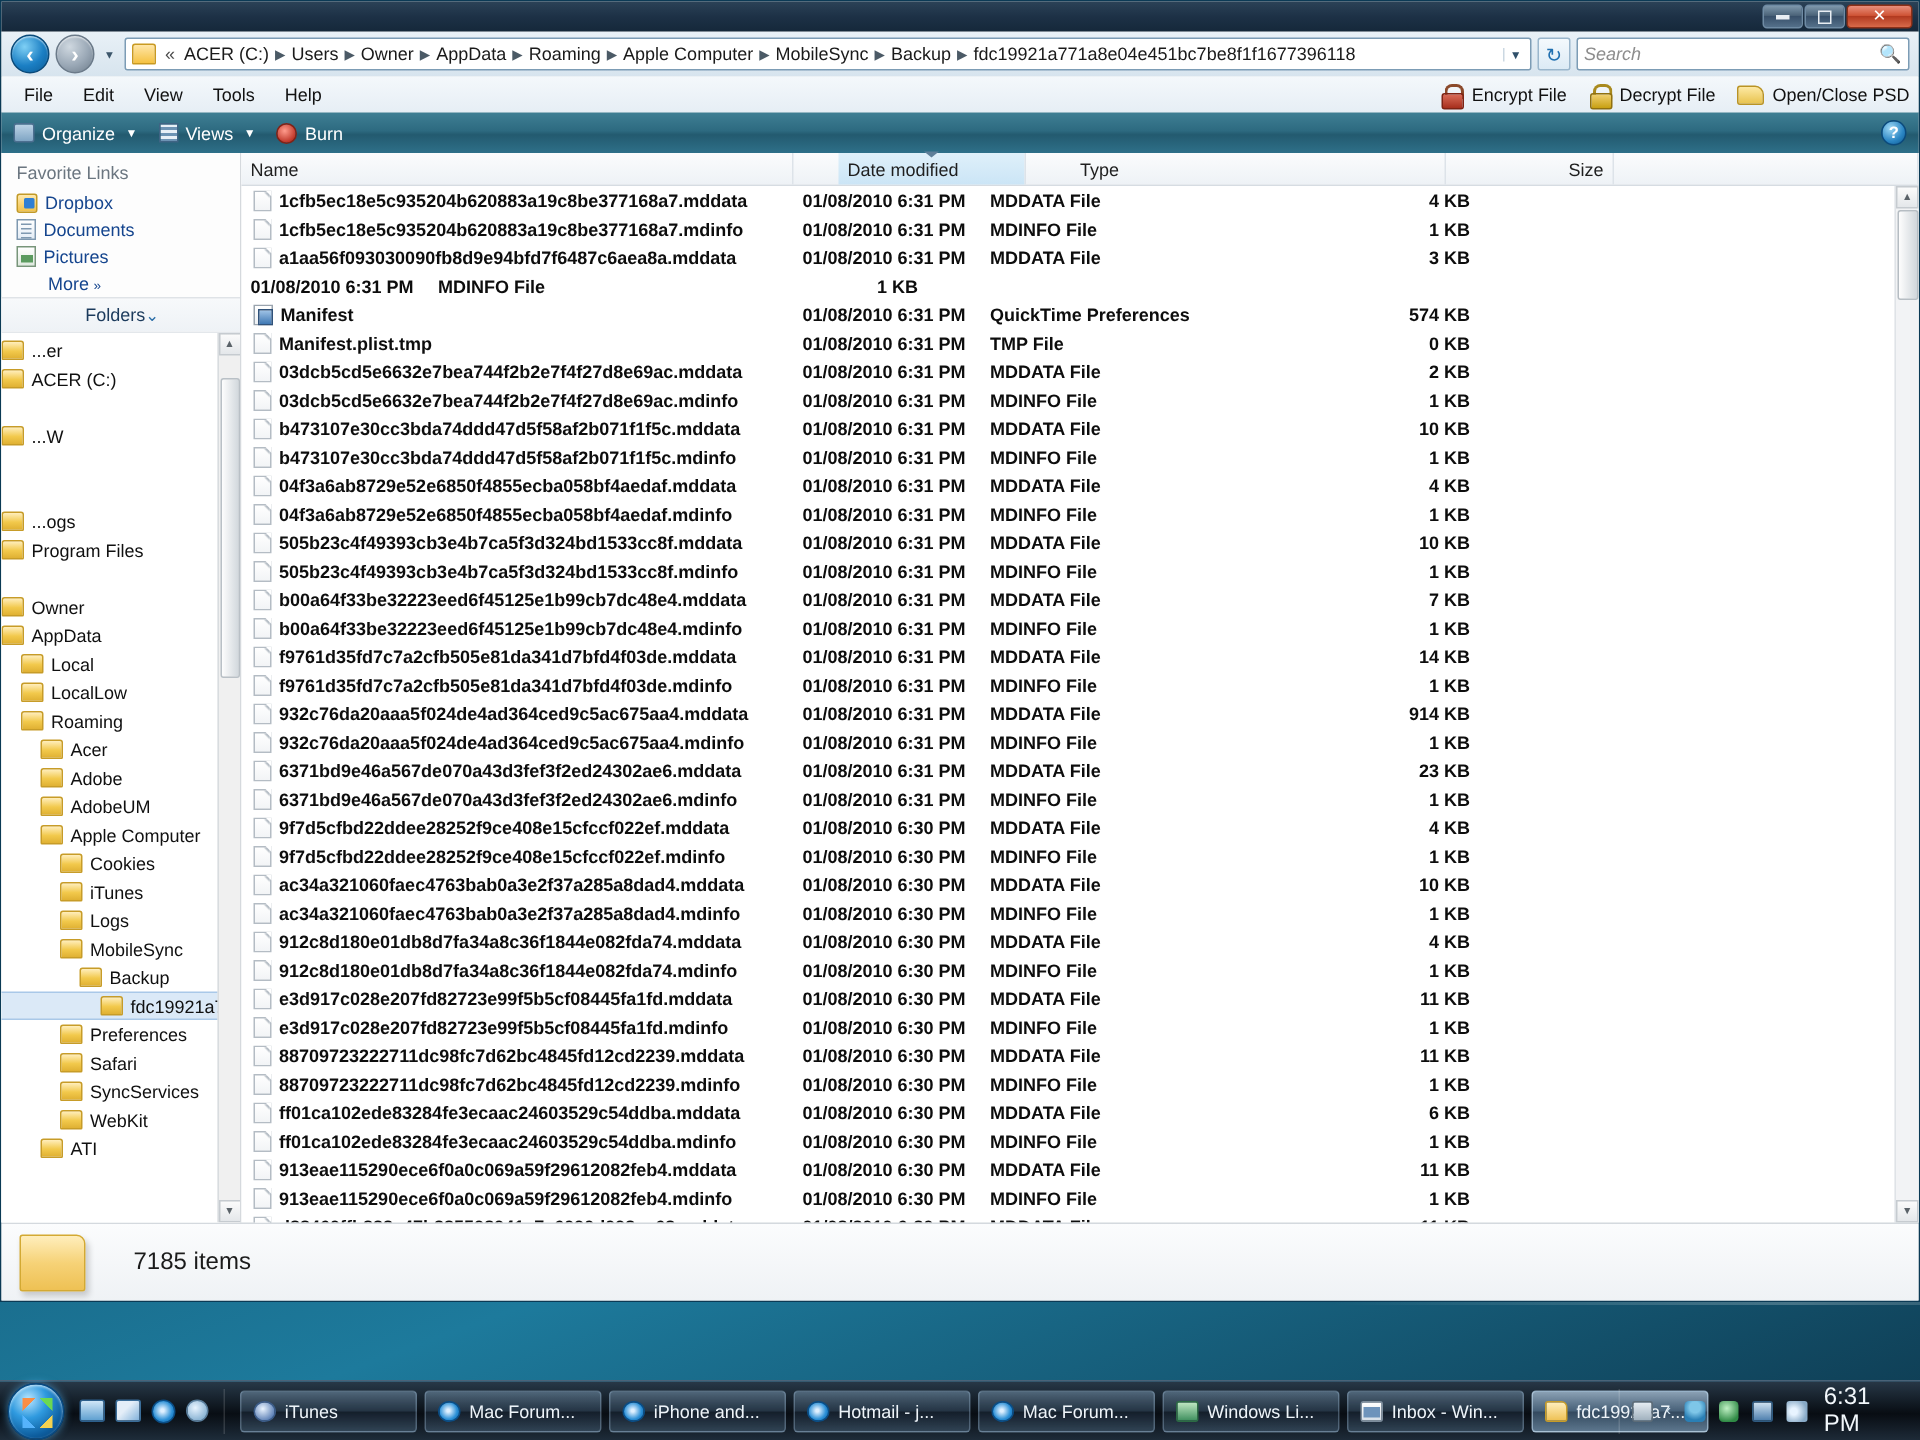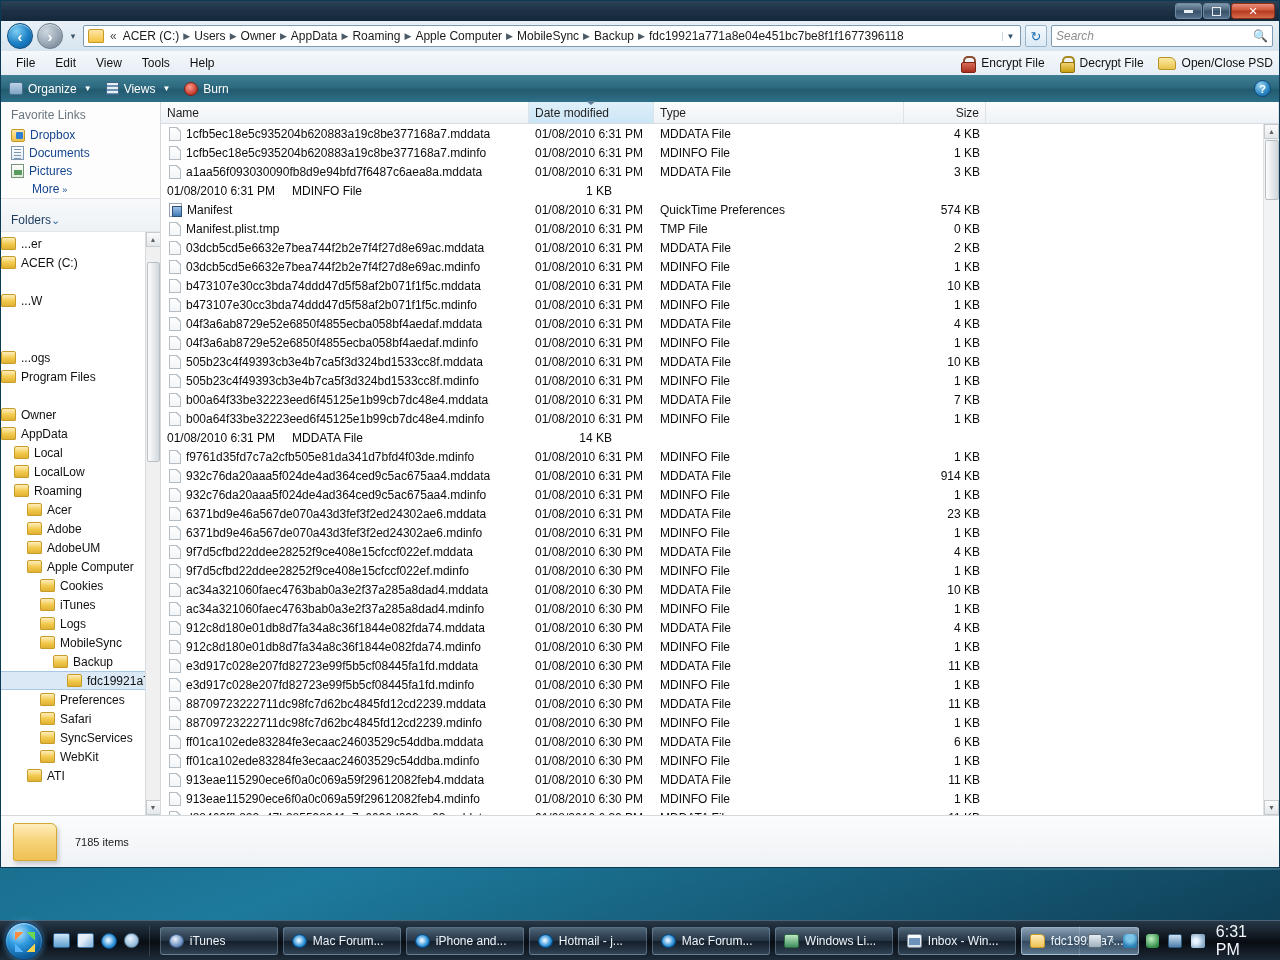--- a/index.html
+++ b/index.html
@@ -217,22 +217,22 @@
     background:#7e98b0;box-shadow:0 3px 0 #7e98b0,0 6px 0 #7e98b0,0 9px 0 #7e98b0;}
   .ico-pic {
     width:13px;height:14px;display:inline-block;
     background:linear-gradient(180deg,#fff,#dfeadf);border:1px solid #78957a;position:relative;
   }
   .ico-pic::after{content:'';position:absolute;left:2px;bottom:2px;width:8px;height:5px;background:#5b9b5f;}
   .fav-more { padding: 2px 10px 2px 31px; color: #15458e; font-size: 12px; }
   .fav-more .chev { font-size: 9px; margin-left: 3px; }
 
   .folders-header {
-    display: flex; align-items: center; justify-content: flex-start;
-    padding: 14px 8px 4px 10px;
+    display: flex; align-items: center; justify-content: center;
+    padding: 4px 8px 4px 10px;
     border-top: 1px solid #dfe3e7;
     background: linear-gradient(180deg,#f7f9fb,#eef2f6);
     color: #1b3a5c; font-size: 12px;
   }
   .folders-header .chev { color:#2d6fa8; font-size: 11px; }
 
   .tree-wrap {
     flex: 1 1 auto; position: relative; min-height: 0;
     background: #fff; overflow: hidden;
     border-top: 1px solid #e3e7eb;
@@ -265,42 +265,42 @@
     width: 13px; margin: 1px; background: linear-gradient(90deg,#fdfdfd,#d2d8dd);
     border: 1px solid #b9c0c6; border-radius: 2px;
   }
   .sb-track { flex: 1 1 auto; width: 15px; }
 
   
   .filelist { flex: 1 1 auto; display: flex; flex-direction: column; min-width: 0; background:#fff; }
   .colheader {
     height: 22px; flex: 0 0 22px; display: flex;
     background: linear-gradient(180deg,#fbfcfd 0%,#eef2f6 100%);
-    border-bottom: 1px solid #d6dce2; position: relative;
+    border-bottom: 1px solid #d6dce2; position: relative; gap: 30px;
   }
   .col {
     display: flex; align-items: center; font-size: 12px; color: #1f1f1f;
     border-right: 1px solid #dde3e9; padding: 0 6px; position: relative;
   }
   .col.sorted {
     background: linear-gradient(180deg,#dff0fa 0%,#cbe5f6 100%);
   }
   .col .sortarrow {
     position: absolute; left: 50%; top: -1px; transform: translateX(-50%);
     width: 0; height: 0; border-left: 5px solid transparent; border-right: 5px solid transparent;
     border-top: 4px solid #5f7f99;
   }
   .col-name { width: 368px; flex: 0 0 368px; }
   .col-date { width: 125px; flex: 0 0 125px; }
   .col-type { width: 250px; flex: 0 0 250px; }
   .col-size { width: 82px; flex: 0 0 82px; justify-content: flex-end; }
   .col-rest { flex: 1 1 auto; }
 
   .rows-wrap { flex: 1 1 auto; display: flex; min-height: 0; }
-  .rows { flex: 1 1 auto; min-width: 0; overflow: hidden; }
+  .rows { flex: 1 1 auto; min-width: 0; overflow: hidden; font-weight: bold; }
   .row {
     height: 19px; display: flex; align-items: center; font-size: 12px; color: #0d0d0d;
   }
   .cell { padding: 0 6px; white-space: nowrap; overflow: hidden; }
   .cell-name { width: 368px; flex: 0 0 368px; display: flex; align-items: center; gap: 5px; padding-left: 8px; }
   .cell-date { width: 125px; flex: 0 0 125px; }
   .cell-type { width: 250px; flex: 0 0 250px; }
   .cell-size { width: 82px; flex: 0 0 82px; text-align: right; }
   .ico-file {
     width: 12px; height: 14px; flex: 0 0 12px;
@@ -337,21 +337,21 @@
     background: linear-gradient(180deg,#fbfcfd 0%,#eff2f5 100%);
     border-top: 1px solid #d4d9de;
     display: flex; align-items: center; padding-left: 12px; gap: 18px;
   }
   .status-folder {
     width: 44px; height: 38px; position: relative;
     background: linear-gradient(180deg,#ffeebc 0%,#f6d277 50%,#eec154 100%);
     border: 1px solid #d3a933; border-radius: 2px 6px 2px 2px;
     box-shadow: 2px 3px 4px rgba(0,0,0,.18);
   }
-  .status-text { font-size: 11px; color: #1b1b1b; }
+  .status-text { font-size: 16px; color: #1b1b1b; margin-left: 14px; }
 
   
   .taskbar {
     position: absolute; left: 0; bottom: 0; width: 1280px; height: 40px;
     background: linear-gradient(180deg, rgba(40,55,70,.97) 0%, rgba(15,22,30,.98) 42%, rgba(8,12,18,.99) 55%, rgba(30,42,55,.97) 100%);
     border-top: 1px solid #4a6378;
     display: flex; align-items: center;
   }
   .startorb {
     width: 52px; height: 40px; display: flex; align-items: center; justify-content: center;
@@ -820,20 +820,24 @@
               <div class="row">
                 <div class="cell cell-name">
                   <span class="ico-file"></span>
                   <span>b00a64f33be32223eed6f45125e1b99cb7dc48e4.mdinfo</span>
                 </div>
                 <div class="cell cell-date">01/08/2010 6:31 PM</div>
                 <div class="cell cell-type">MDINFO File</div>
                 <div class="cell cell-size">1 KB</div>
               </div>
               <div class="row">
+                <div class="cell cell-name">
+                  <span class="ico-file"></span>
+                  <span>f9761d35fd7c7a2cfb505e81da341d7bfd4f03de.mddata</span>
+                </div>
                 <div class="cell cell-date">01/08/2010 6:31 PM</div>
                 <div class="cell cell-type">MDDATA File</div>
                 <div class="cell cell-size">14 KB</div>
               </div>
               <div class="row">
                 <div class="cell cell-name">
                   <span class="ico-file"></span>
                   <span>f9761d35fd7c7a2cfb505e81da341d7bfd4f03de.mdinfo</span>
                 </div>
                 <div class="cell cell-date">01/08/2010 6:31 PM</div>

